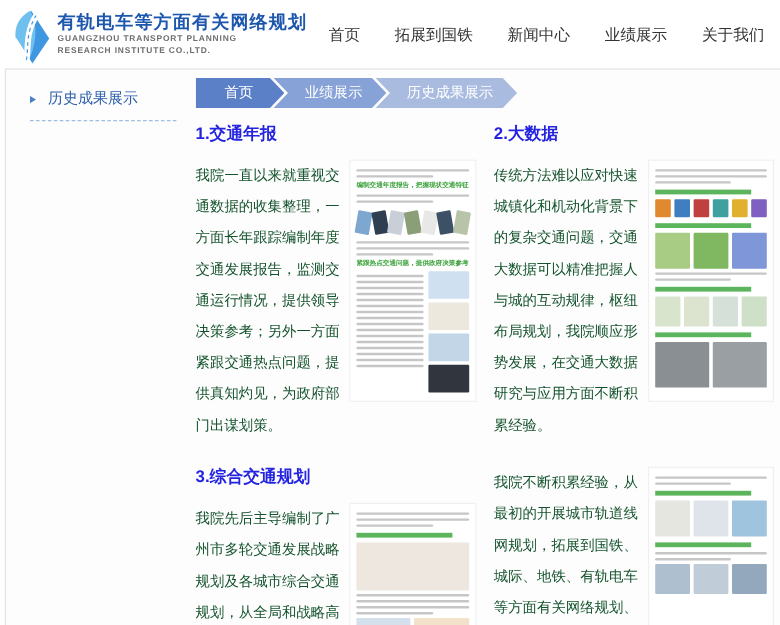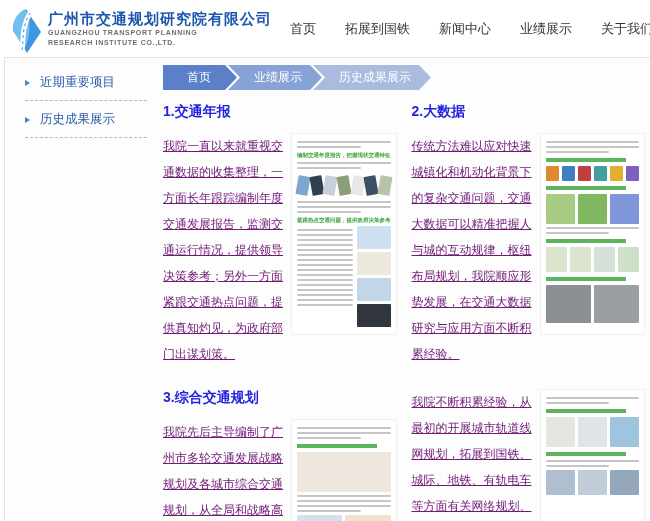--- a/index.html
+++ b/index.html
@@ -36,21 +36,21 @@
   .crumb { height:25px; line-height:25px; color:#fff; font-size:12px; text-align:center;
     padding:0 20px 0 26px; clip-path:polygon(0 0,calc(100% - 12px) 0,100% 50%,calc(100% - 12px) 100%,0 100%,12px 50%);
     margin-left:-9px; white-space:nowrap; cursor:pointer; }
   .crumb:first-child { clip-path:polygon(0 0,calc(100% - 12px) 0,100% 50%,calc(100% - 12px) 100%,0 100%);
     margin-left:0; padding:0 26px 0 24px; }
 
   
   .grid { display:grid; grid-template-columns:1fr 1fr; column-gap:15px; row-gap:22px; margin-top:13px; }
   .sec-title { font-size:14px; font-weight:bold; color:#2424e0; margin-bottom:12px; }
   .sec-row { display:flex; gap:8px; }
-  .sec-body { flex:0 0 120px; font-size:12px; line-height:26px; color:#701a75; text-align:justify;text-decoration:underline; }
+  .sec-body { flex:0 0 120px; font-size:12px; line-height:26px; color:#14532d; text-align:justify; }
   .thumb { flex:1; height:202px; background:#fff; border:1px solid #f0f0f0; padding:4px 5px;
     overflow:hidden; cursor:pointer; }
 
   
   .tl-line { height:2px; background:#c6c6c6; border-radius:1px; margin:3px 0; }
   .tl-line.short { width:68%; }
   .tl-heading { color:#3aa23a; font-weight:bold; font-size:5.5px; line-height:8px;
     margin:3px 0 2px; white-space:nowrap; overflow:hidden; }
   .tl-heading.bar { height:4px; background:#5cb55c; width:86%; margin:5px 0 4px; }
   .tl-covers { display:flex; gap:2px; align-items:center; height:26px; margin:3px 0; }
@@ -68,44 +68,37 @@
 <div class="header">
   <div class="logo">
     <svg viewBox="0 0 32 46" width="32" height="46">
       <path d="M16 1 L31 24 L17 45 L3 22 Z" fill="#3e97e0"></path>
       <path d="M15 1 C6 6 2 14 3 23 L15 40 C20 28 22 12 15 1 Z" fill="#6fc0ef"></path>
       <path d="M12 42 C14 32 11 20 20 5" stroke="#ffffff" stroke-width="5" fill="none"></path>
       <path d="M12 42 C14 32 11 20 20 5" stroke="#3e97e0" stroke-width="1" stroke-dasharray="3 3" fill="none"></path>
     </svg>
   </div>
   <div class="brand">
-    <div class="brand-cn">广州市交通规划研究院有限公司</div>
+    <div class="brand-cn">有轨电车等方面有关网络规划</div>
     <div class="brand-en">GUANGZHOU TRANSPORT PLANNING</div>
     <div class="brand-en">RESEARCH INSTITUTE CO.,LTD.</div>
   </div>
   <div class="nav">
     <a>首页</a>
     <a>拓展到国铁</a>
     <a>新闻中心</a>
     <a>业绩展示</a>
     <a>关于我们</a>
 
   </div>
 </div>
 
 <div class="panel">
 
   <div class="sidebar">
-    <div class="side-item">
-      <div class="side-row">
-        <span class="tri"></span>
-        <span class="side-label">近期重要项目</span>
-      </div>
-      <div class="side-dash"></div>
-    </div>
     <div class="side-item">
       <div class="side-row">
         <span class="tri"></span>
         <span class="side-label">历史成果展示</span>
       </div>
       <div class="side-dash"></div>
     </div>
   </div>
 
   <div class="main">

